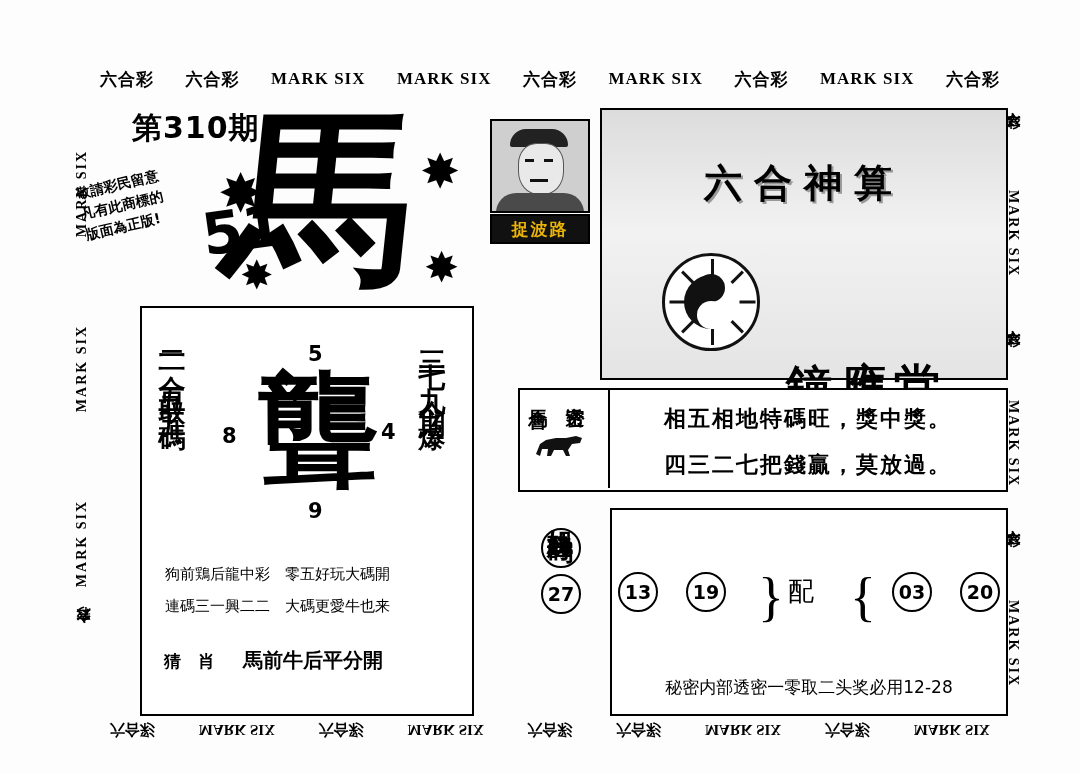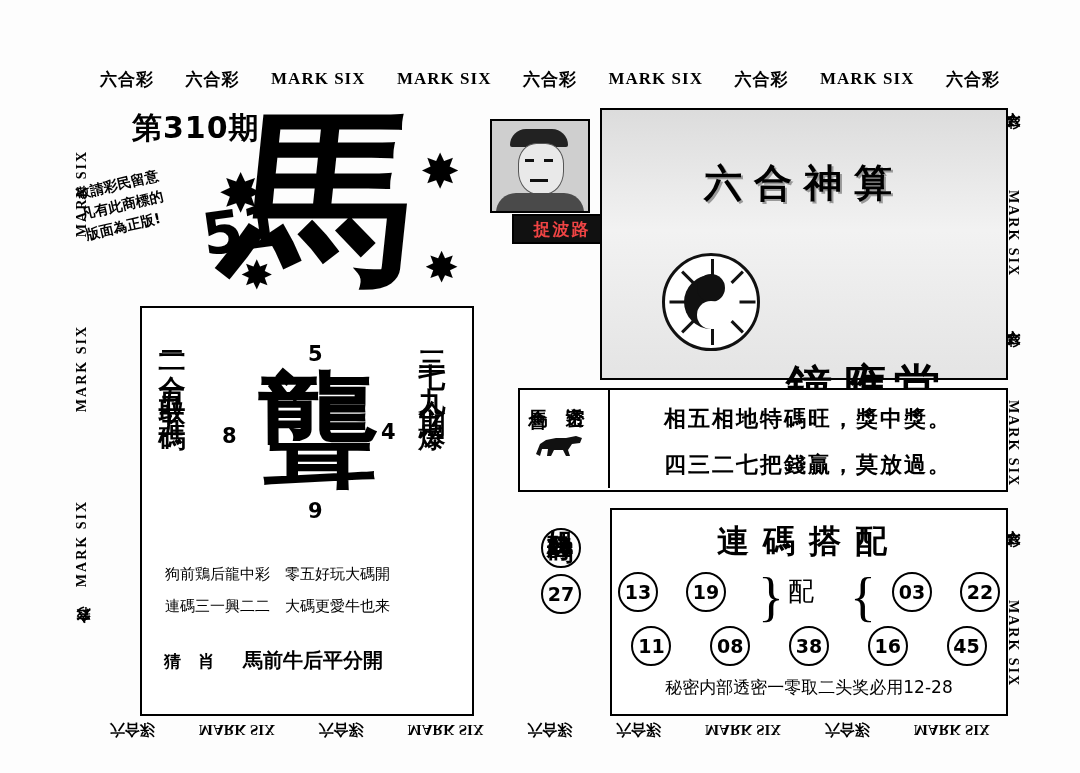--- a/index.html
+++ b/index.html
@@ -99,22 +99,22 @@
   }
   .portrait .eye{position:absolute;top:38px;width:9px;height:3px;background:#111;}
   .portrait .eyeL{left:33px;}
   .portrait .eyeR{left:52px;}
   .portrait .mouth{position:absolute;left:38px;top:58px;width:18px;height:3px;background:#111;}
   .portrait .shoulder{
     position:absolute;left:4px;top:72px;width:88px;height:20px;background:#4a4a4a;
     border-radius:40px 40px 0 0;
   }
   .portlabel{
-    position:absolute;left:512px;top:214px;width:96px;height:26px;
-    background:#111;color:#ef4444;border:2px solid #000;
+    position:absolute;left:490px;top:214px;width:96px;height:26px;
+    background:#111;color:#eab308;border:2px solid #000;
     font-family:"DejaVu Sans", sans-serif;
     font-size:17px;font-weight:bold;text-align:center;line-height:26px;
     letter-spacing:2px;
   }
   
   .masthead{
     position:absolute;left:600px;top:108px;width:404px;height:268px;
     border:2px solid #000;
     background:linear-gradient(180deg,#dcdcdc 0%,#f2f2f2 45%,#e4e4e4 100%);
   }
@@ -380,41 +380,33 @@
     <div>四三二七把錢贏，莫放過。</div>
   </div>
 
   <div class="sisters">
     <div class="lab">姐妹号码</div>
     <div class="ball">23</div>
     <div class="ball">27</div>
   </div>
 
   <div class="lianma">
-    <div class="title">連碼搭配</div>
 
     <div class="row r1">
       <span class="ball">13</span>
       <span class="ball">19</span>
       <span style="width:110px"></span>
       <span class="ball">03</span>
-      <span class="ball">22</span>
+      <span class="ball">20</span>
     </div>
 
     <div class="brace bl">}</div>
     <div class="brace br">{</div>
     <div class="pei">配</div>
 
-    <div class="row r2">
-      <span class="ball">11</span>
-      <span class="ball">08</span>
-      <span class="ball">38</span>
-      <span class="ball">16</span>
-      <span class="ball">45</span>
-    </div>
 
     <div class="foot">秘密内部透密一零取二头奖必用12-28</div>
   </div>
 
   <div class="botstrip">
     <span class="cn">六合彩</span>
     <span>MARK SIX</span>
     <span class="cn">六合彩</span>
     <span>MARK SIX</span>
     <span class="cn">六合彩</span>

